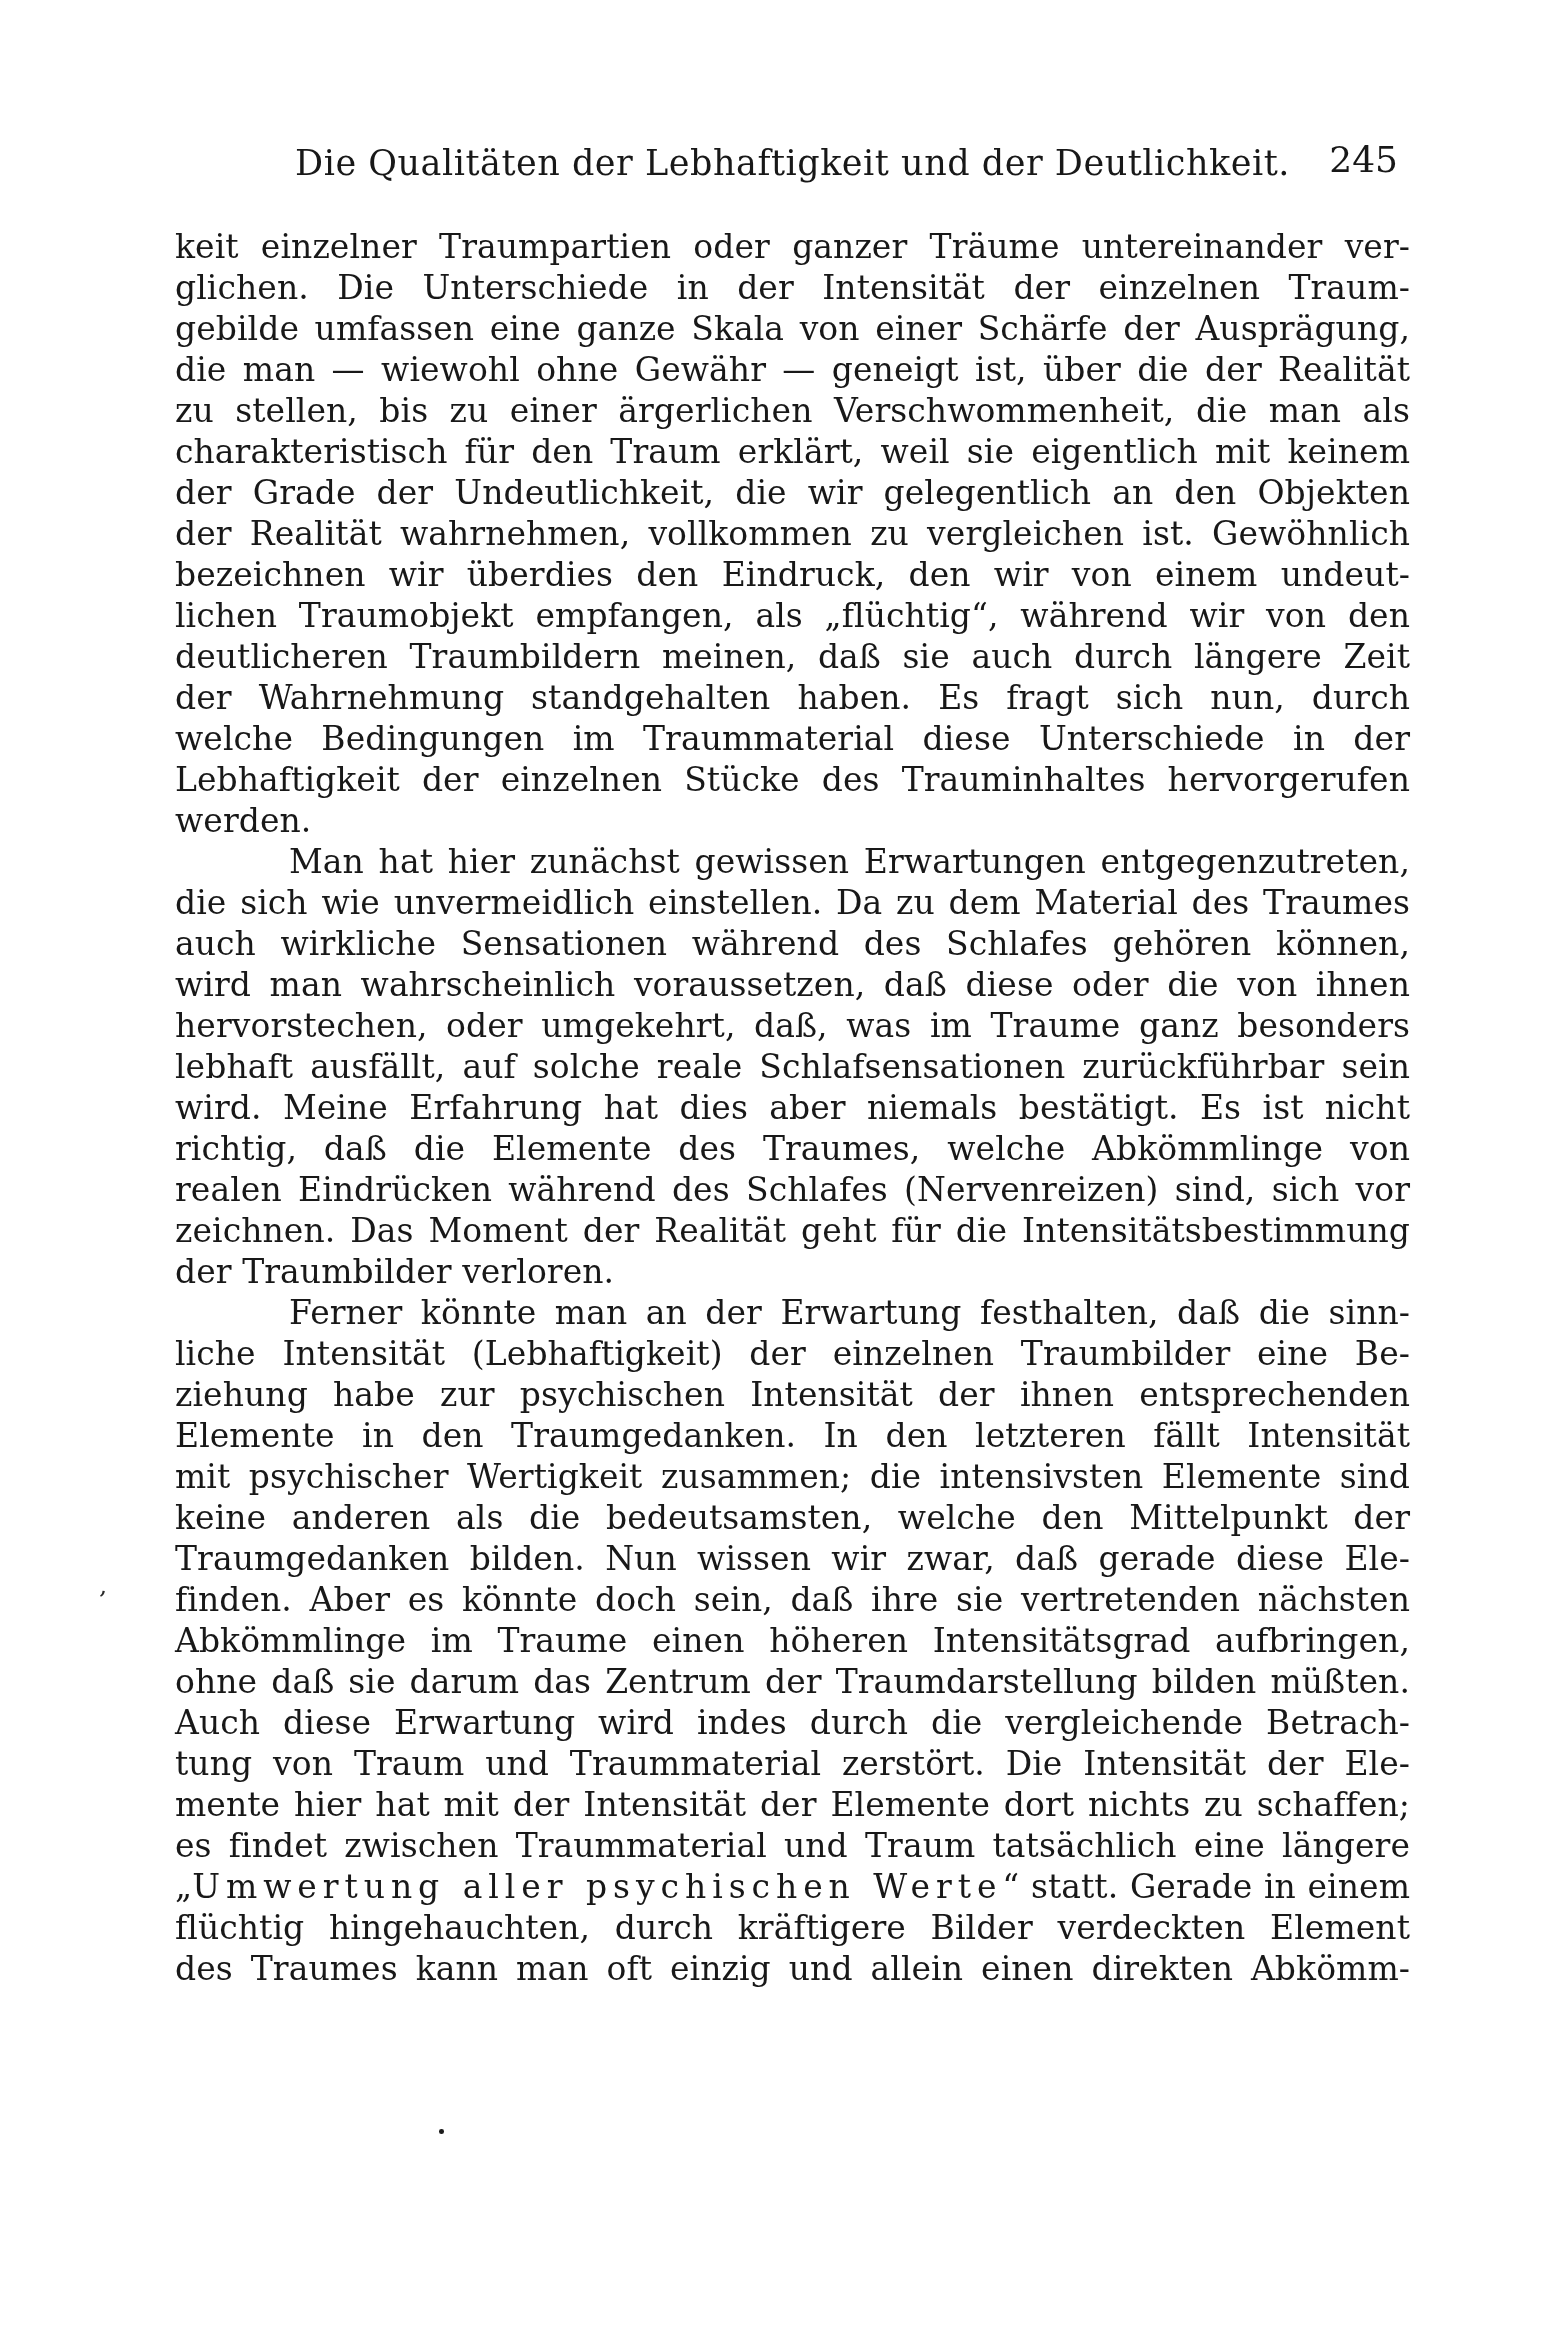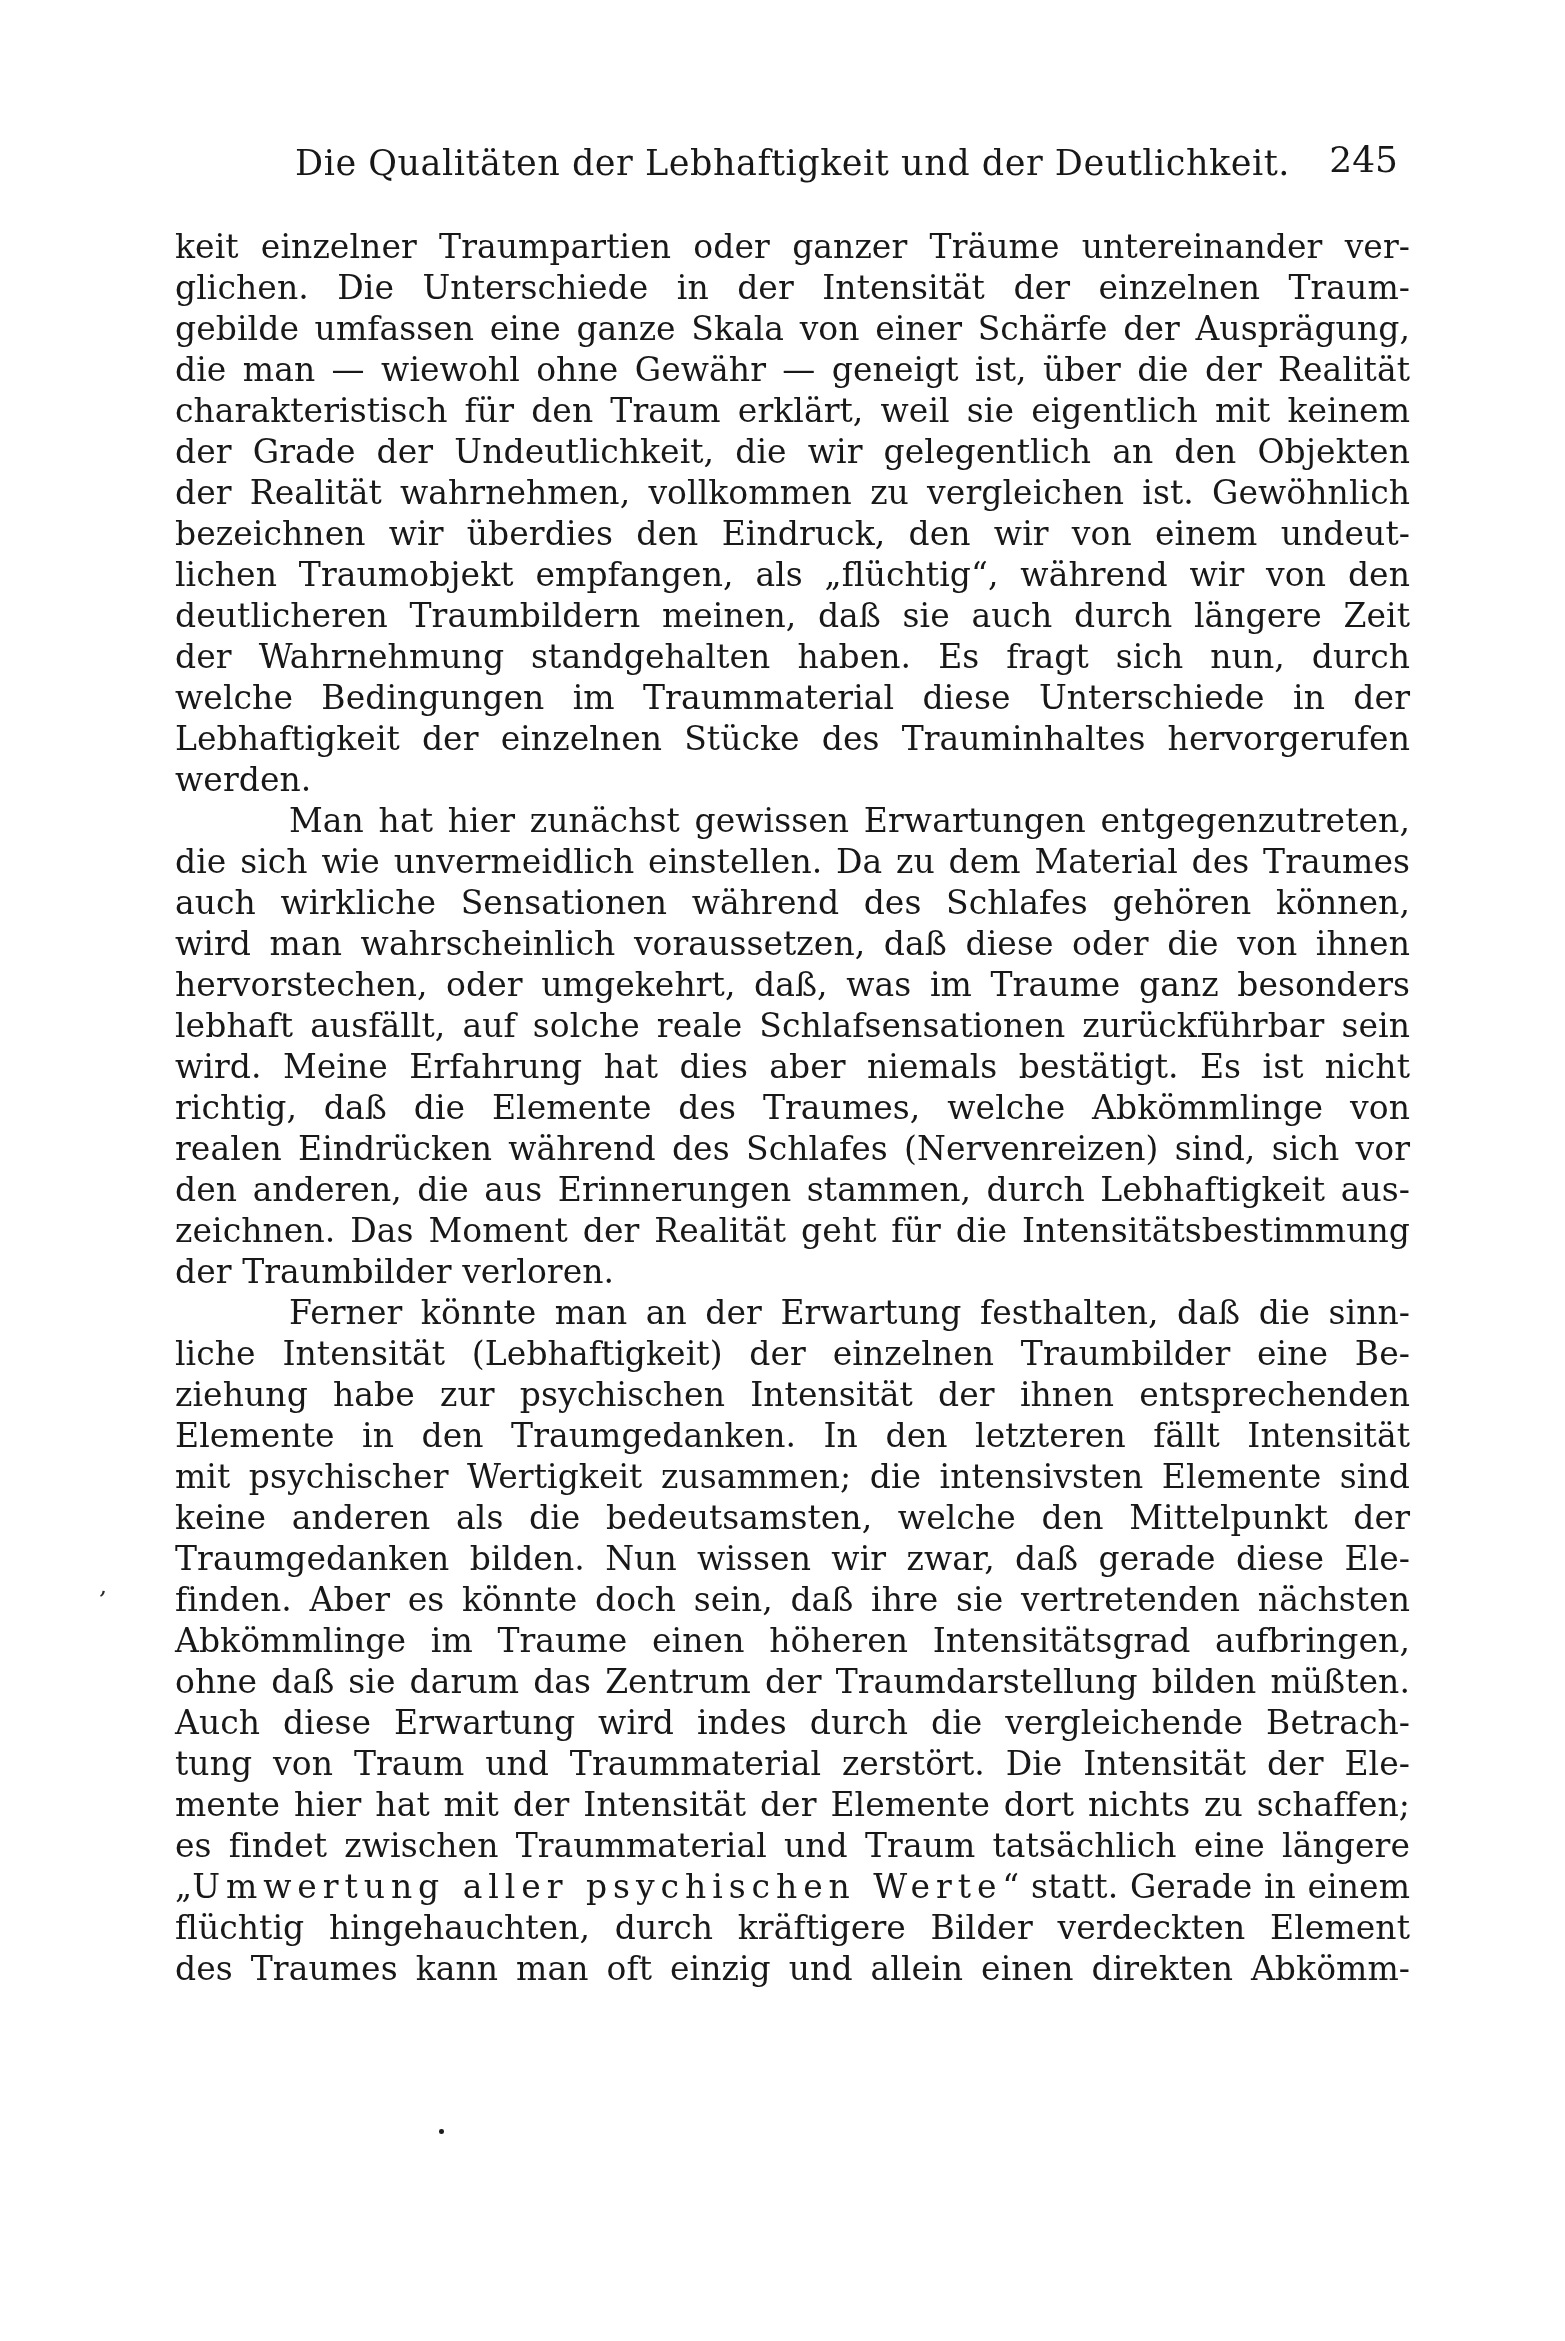--- a/index.html
+++ b/index.html
@@ -72,40 +72,40 @@
   <header class="running-head">
     <div class="head-title">Die Qualitäten der Lebhaftigkeit und der Deutlichkeit.</div>
     <div class="page-number">245</div>
   </header>
 
   <main class="text-block">
       <div class="line">keit einzelner Traumpartien oder ganzer Träume untereinander ver-</div>
       <div class="line">glichen.  Die Unterschiede in der Intensität der einzelnen Traum-</div>
       <div class="line">gebilde umfassen eine ganze Skala von einer Schärfe der Ausprägung,</div>
       <div class="line">die man — wiewohl ohne Gewähr — geneigt ist, über die der Realität</div>
+      <div class="line">zu stellen, bis zu einer ärgerlichen Verschwommenheit, die man als</div>
       <div class="line">charakteristisch für den Traum erklärt, weil sie eigentlich mit keinem</div>
       <div class="line">der Grade der Undeutlichkeit, die wir gelegentlich an den Objekten</div>
       <div class="line">der Realität wahrnehmen, vollkommen zu vergleichen ist.  Gewöhnlich</div>
       <div class="line">bezeichnen wir überdies den Eindruck, den wir von einem undeut-</div>
       <div class="line">lichen Traumobjekt empfangen, als „flüchtig“, während wir von den</div>
       <div class="line">deutlicheren Traumbildern meinen, daß sie auch durch längere Zeit</div>
       <div class="line">der Wahrnehmung standgehalten haben.  Es fragt sich nun, durch</div>
       <div class="line">welche Bedingungen im Traummaterial diese Unterschiede in der</div>
       <div class="line">Lebhaftigkeit der einzelnen Stücke des Trauminhaltes hervorgerufen</div>
       <div class="line lastline">werden.</div>
       <div class="line indent">Man hat hier zunächst gewissen Erwartungen entgegenzutreten,</div>
       <div class="line">die sich wie unvermeidlich einstellen.  Da zu dem Material des Traumes</div>
       <div class="line">auch wirkliche Sensationen während des Schlafes gehören können,</div>
       <div class="line">wird man wahrscheinlich voraussetzen, daß diese oder die von ihnen</div>
       <div class="line">hervorstechen, oder umgekehrt, daß, was im Traume ganz besonders</div>
       <div class="line">lebhaft ausfällt, auf solche reale Schlafsensationen zurückführbar sein</div>
       <div class="line">wird.  Meine Erfahrung hat dies aber niemals bestätigt.  Es ist nicht</div>
       <div class="line">richtig, daß die Elemente des Traumes, welche Abkömmlinge von</div>
       <div class="line">realen Eindrücken während des Schlafes (Nervenreizen) sind, sich vor</div>
-      <div class="line">den anderen, die aus Erinnerungen stammen, durch Lebhaftigkeit aus-</div>
       <div class="line">zeichnen.  Das Moment der Realität geht für die Intensitätsbestimmung</div>
       <div class="line lastline">der Traumbilder verloren.</div>
       <div class="line indent">Ferner könnte man an der Erwartung festhalten, daß die sinn-</div>
       <div class="line">liche Intensität (Lebhaftigkeit) der einzelnen Traumbilder eine Be-</div>
       <div class="line">ziehung habe zur psychischen Intensität der ihnen entsprechenden</div>
       <div class="line">Elemente in den Traumgedanken.  In den letzteren fällt Intensität</div>
       <div class="line">mit psychischer Wertigkeit zusammen; die intensivsten Elemente sind</div>
       <div class="line">keine anderen als die bedeutsamsten, welche den Mittelpunkt der</div>
       <div class="line">Traumgedanken bilden.  Nun wissen wir zwar, daß gerade diese Ele-</div>
       <div class="line">finden.  Aber es könnte doch sein, daß ihre sie vertretenden nächsten</div>

